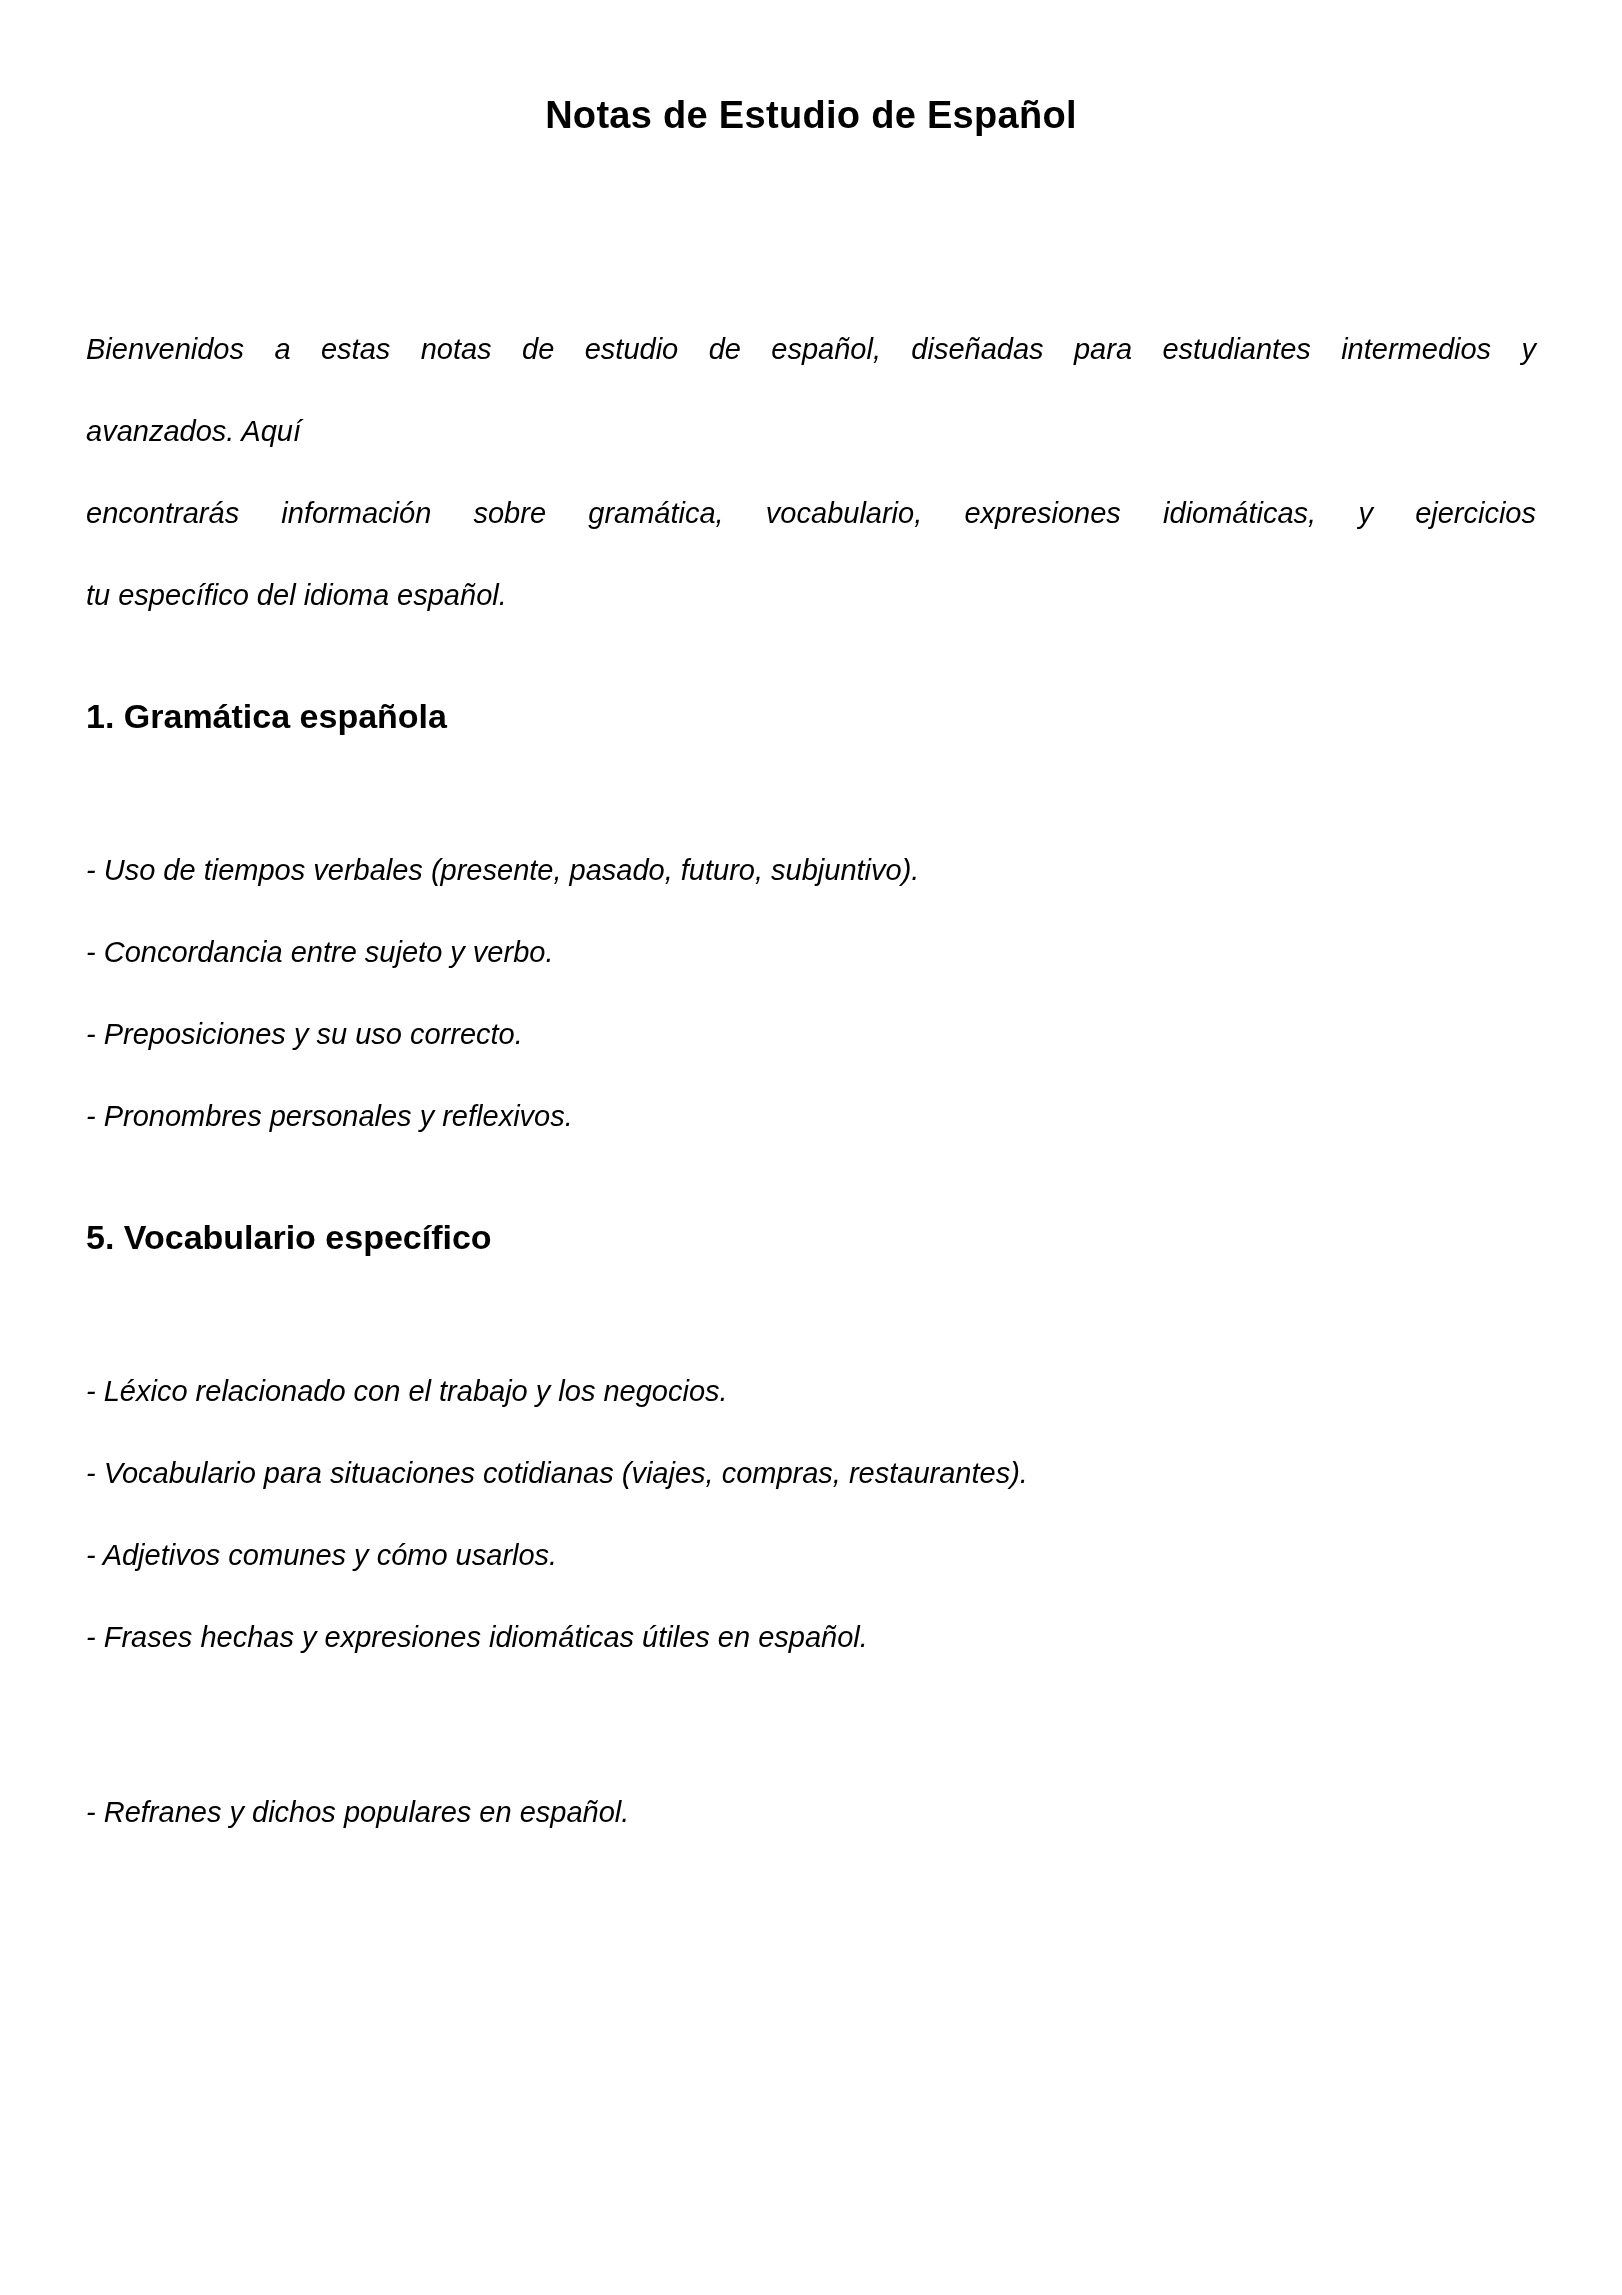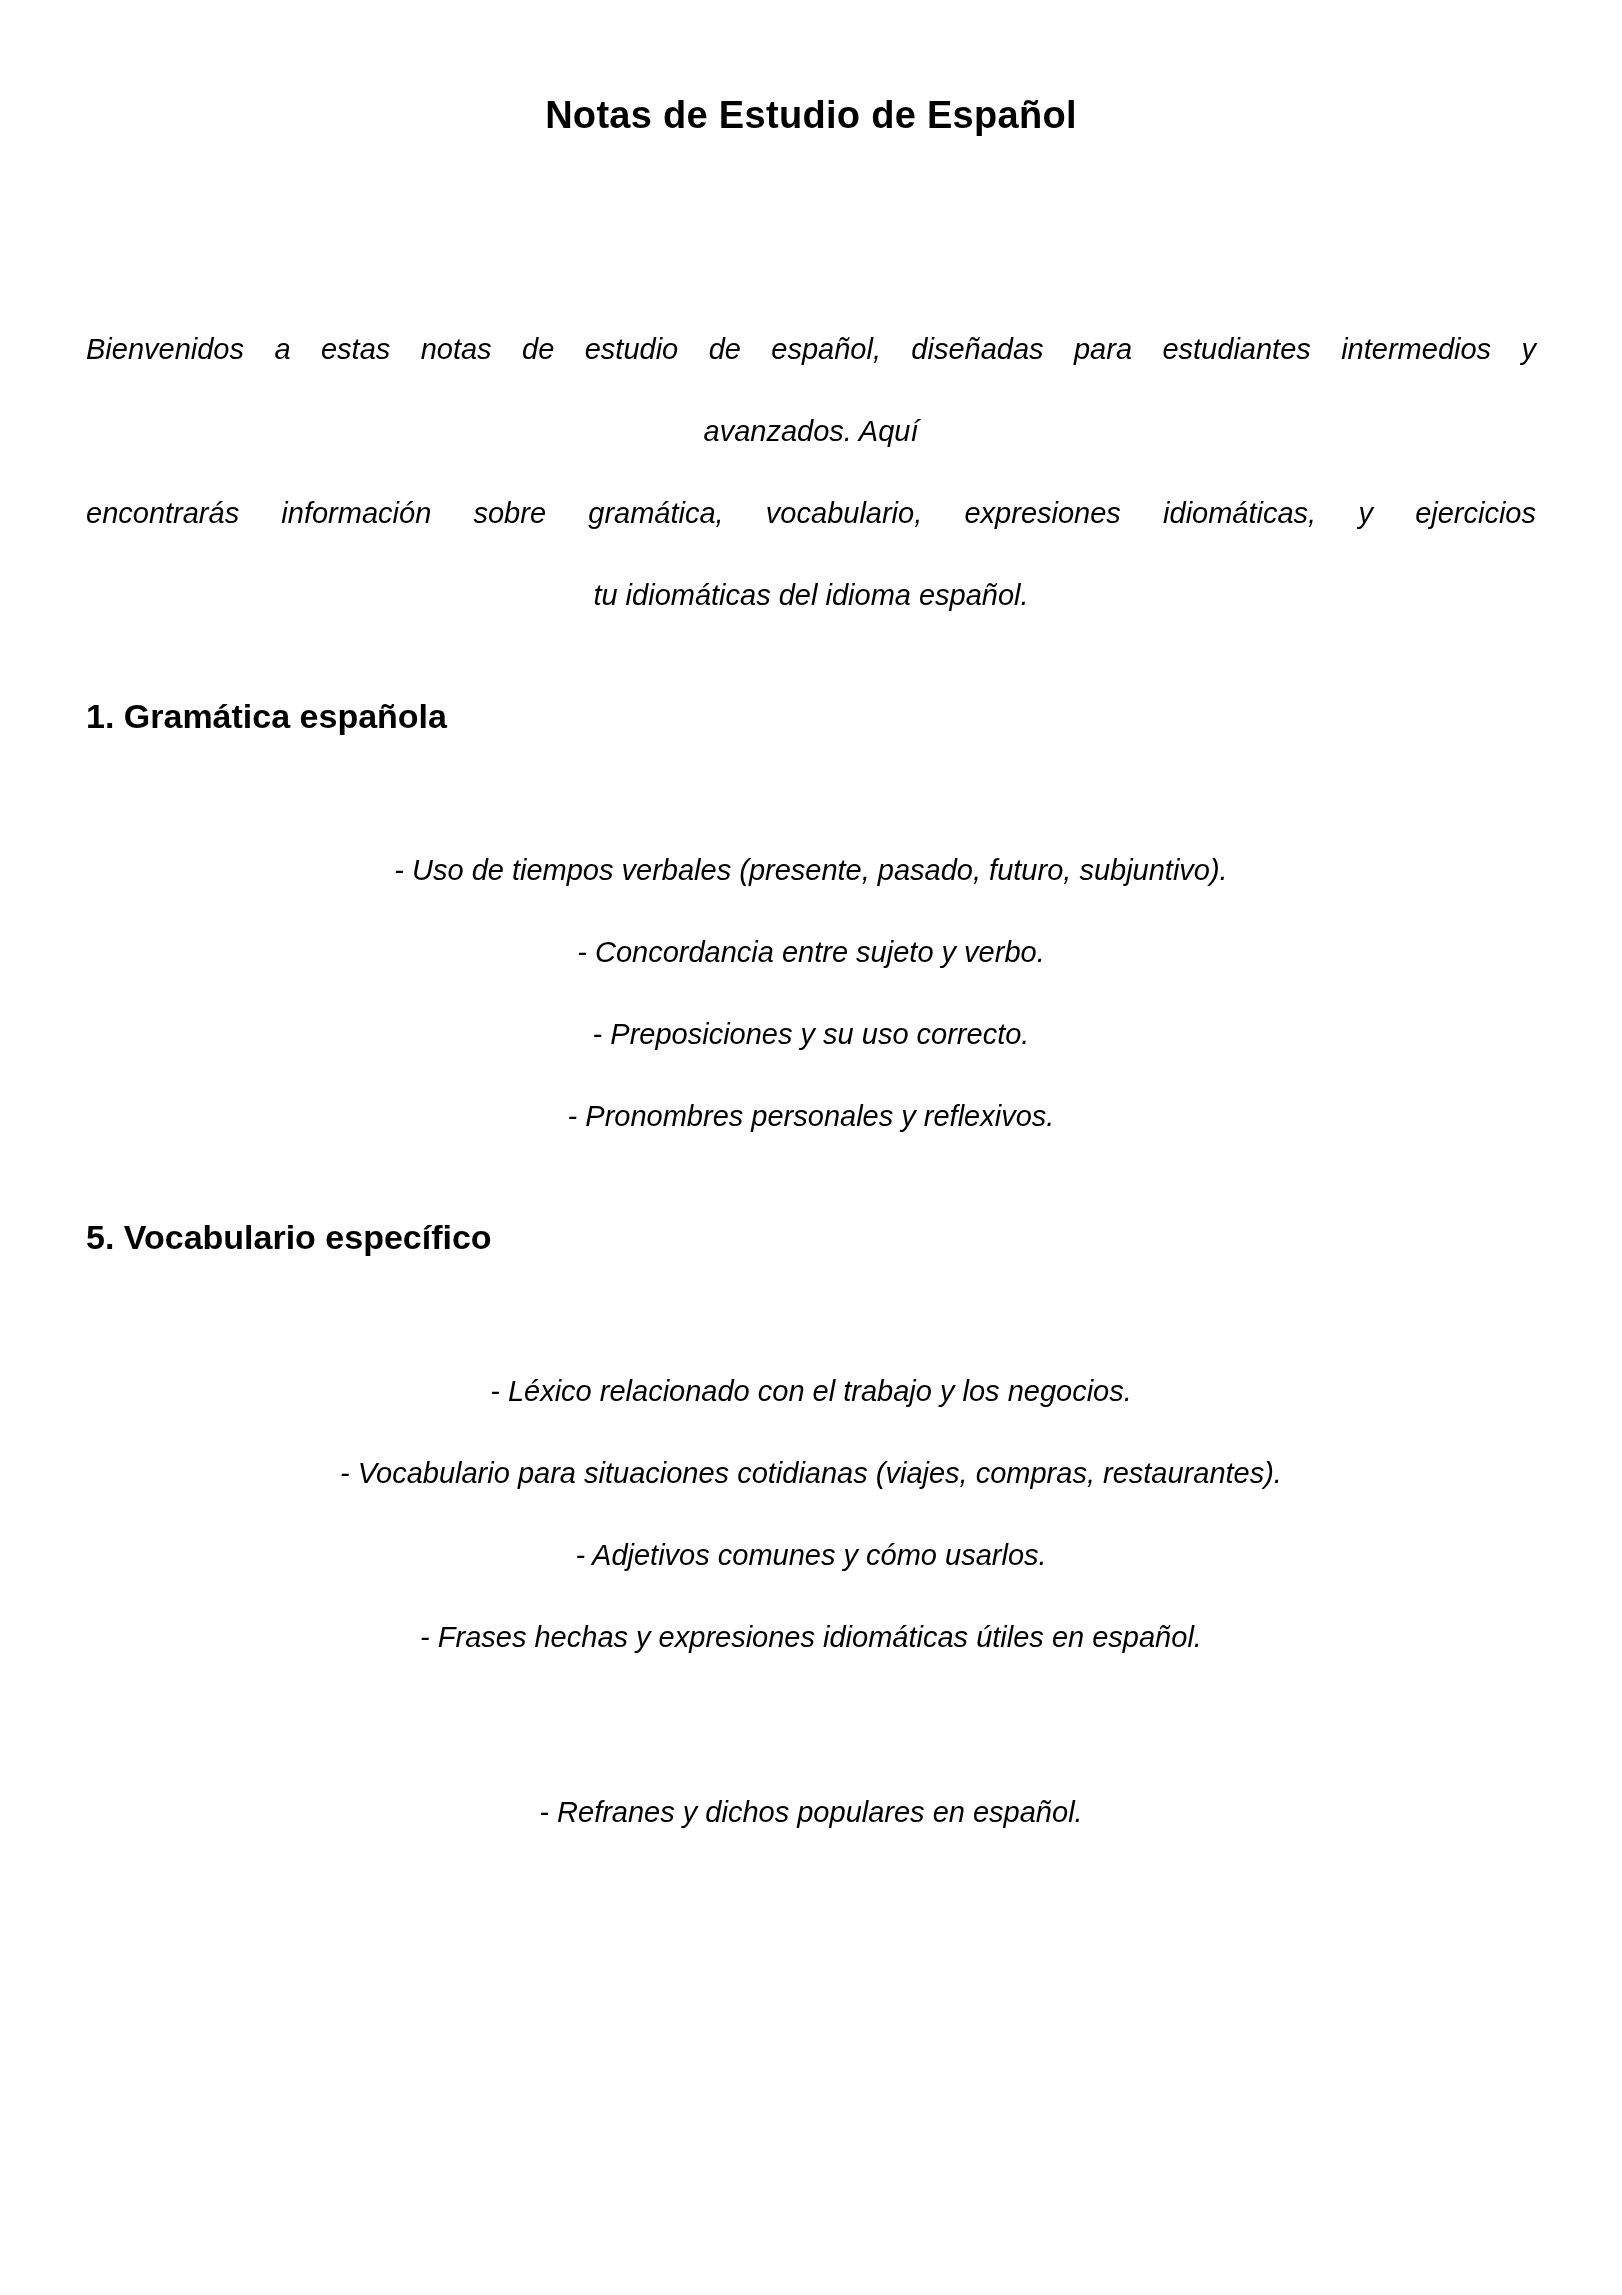--- a/index.html
+++ b/index.html
@@ -30,21 +30,20 @@
     letter-spacing: 0.3px;
   }
   .intro {
     margin-top: 170px;
     font-style: italic;
   }
   .line {
     font-size: 29px;
     line-height: 82px;
     white-space: normal;
-    text-align: center;
   }
   .line.justify {
     text-align: justify;
     text-align-last: justify;
   }
   .section-heading {
     margin: 61px 0 0 0;
     font-size: 34px;
     line-height: 39px;
     font-weight: bold;
@@ -58,21 +57,21 @@
 <body>
 
 <div class="page">
 
   <h1 class="doc-title">Notas de Estudio de Español</h1>
 
   <div class="intro">
     <div class="line justify">Bienvenidos a estas notas de estudio de español, diseñadas para estudiantes intermedios y</div>
     <div class="line">avanzados. Aquí</div>
     <div class="line justify">encontrarás información sobre gramática, vocabulario, expresiones idiomáticas, y ejercicios</div>
-    <div class="line">tu idiomáticas del idioma español.</div>
+    <div class="line">tu específico del idioma español.</div>
   </div>
 
   <div>
     <h2 class="section-heading">1. Gramática española</h2>
     <div class="items">
       <div class="line">- Uso de tiempos verbales (presente, pasado, futuro, subjuntivo).</div>
       <div class="line">- Concordancia entre sujeto y verbo.</div>
       <div class="line">- Preposiciones y su uso correcto.</div>
       <div class="line">- Pronombres personales y reflexivos.</div>
     </div>

